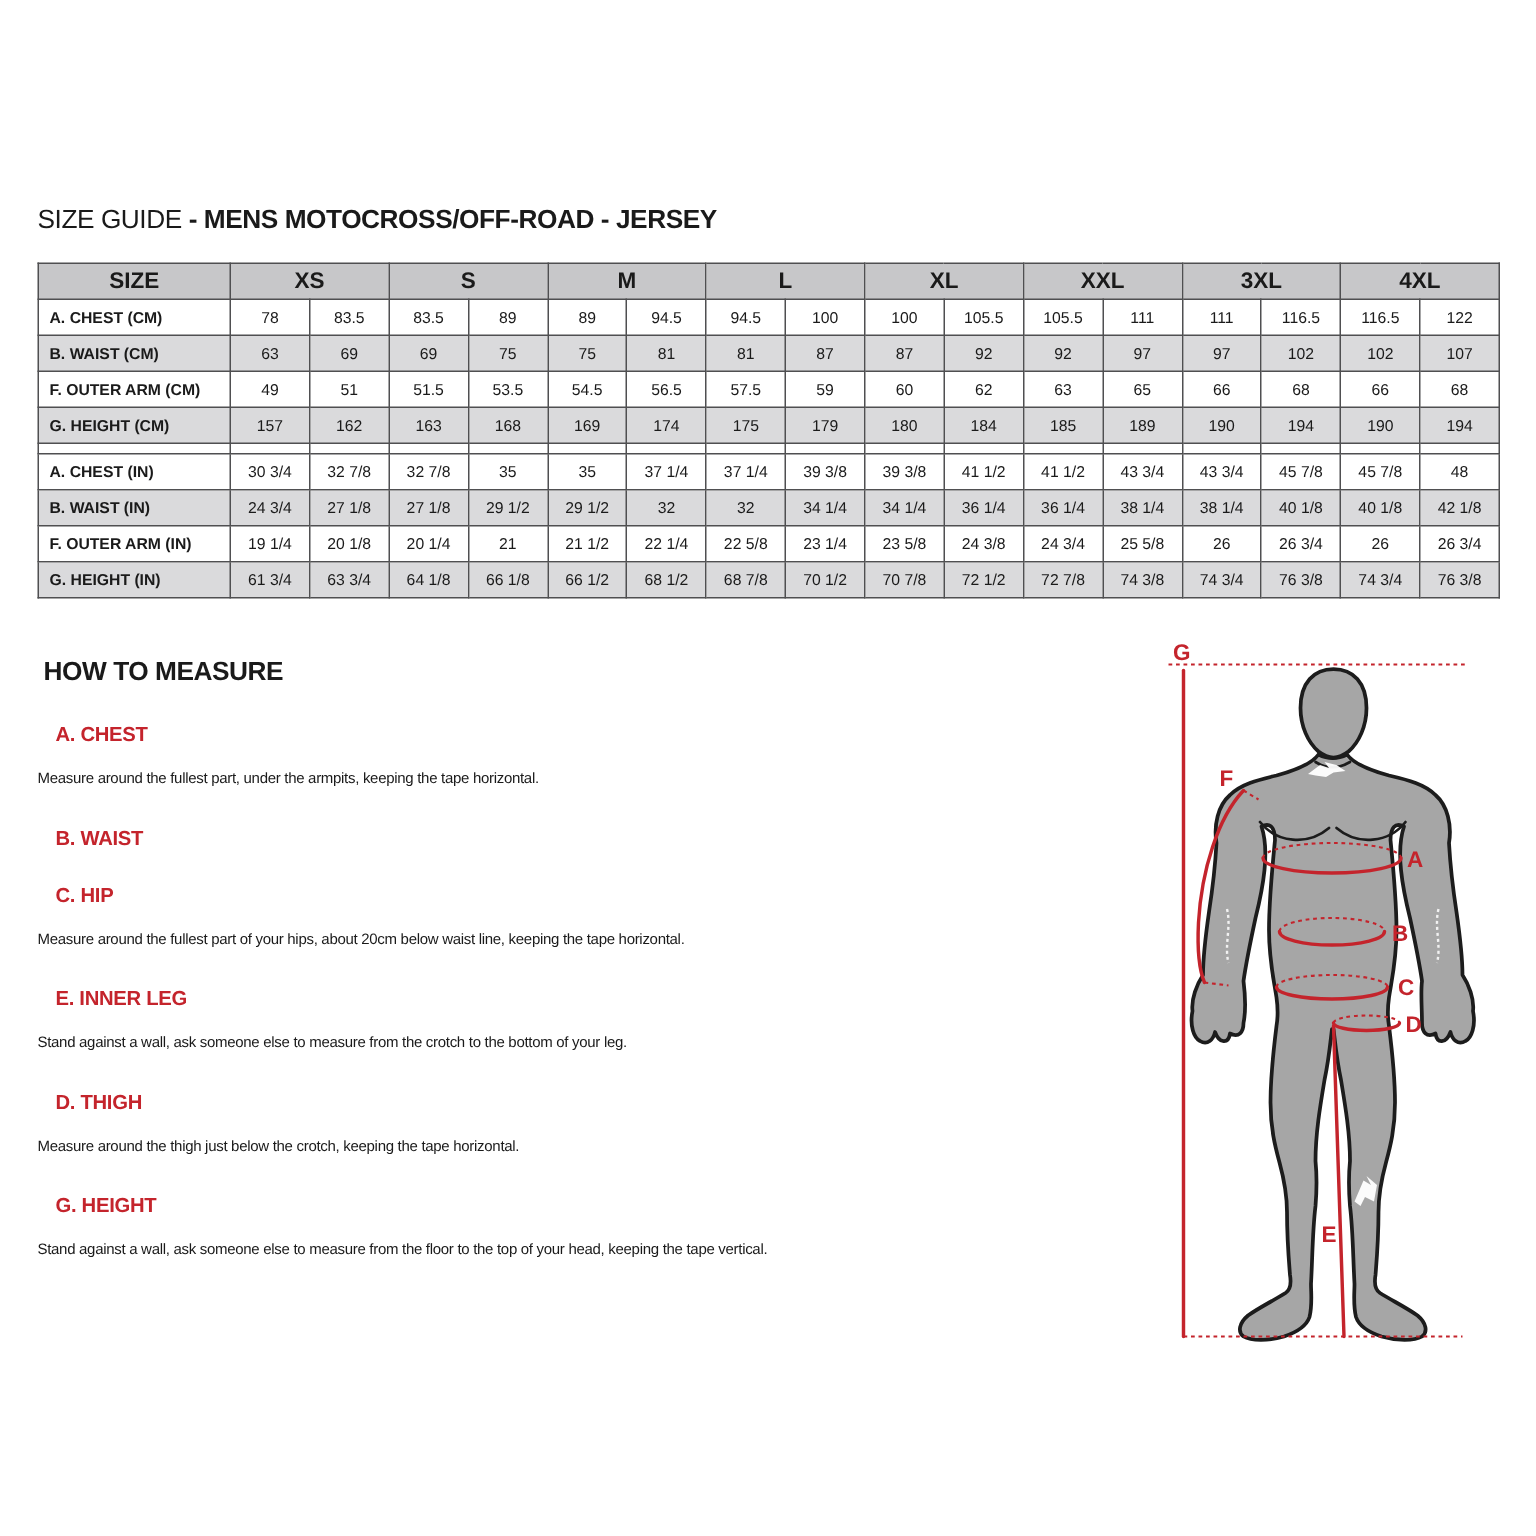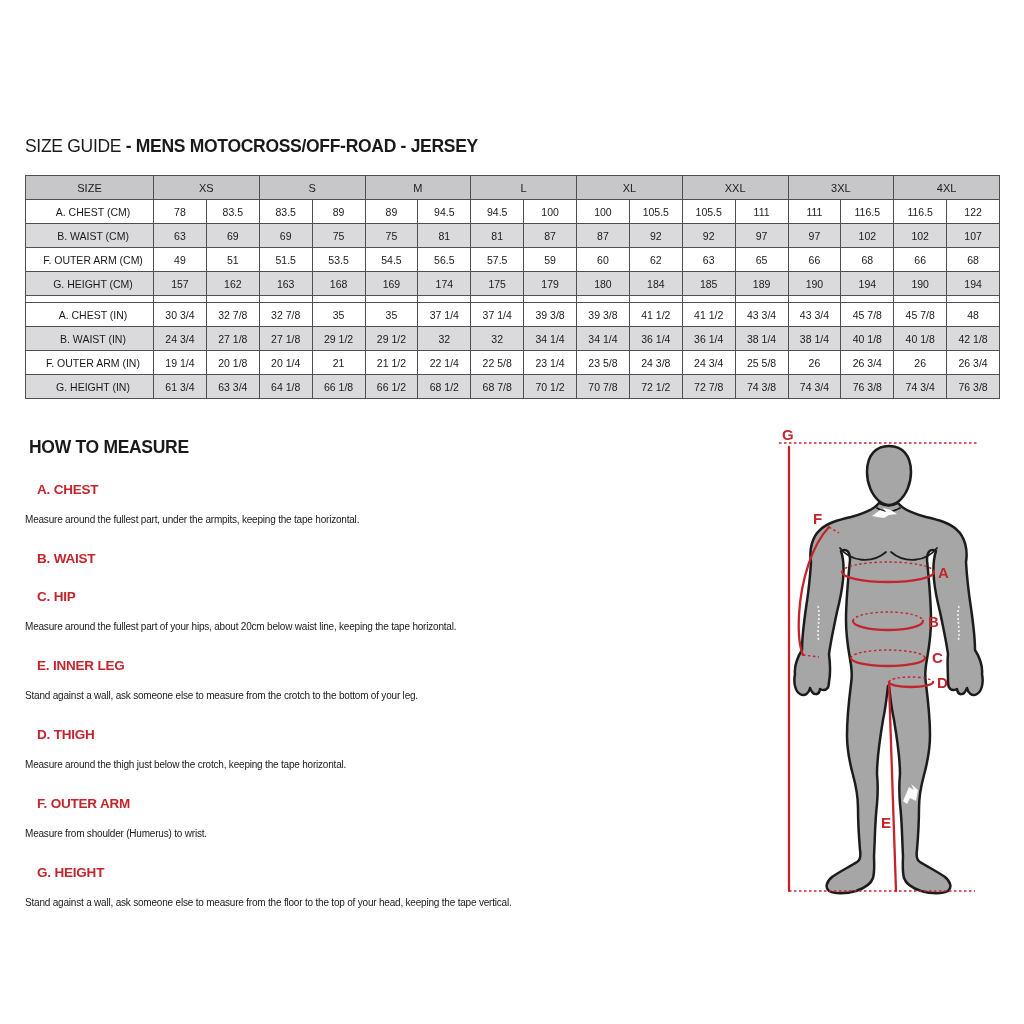--- a/index.html
+++ b/index.html
@@ -13,23 +13,23 @@
   *{box-sizing:border-box}
   html,body{margin:0;padding:0;background:#fff}
   body{width:1024px;height:1024px;font-family:"Liberation Sans",sans-serif;color:var(--ink)}
   .page{position:relative;width:1024px;height:1024px;overflow:hidden;background:#fff}
 
   .title{position:absolute;left:25px;top:136px;font-size:17.5px;letter-spacing:-.3px;white-space:nowrap}
   .title .b{font-weight:bold}
 
   table.size{position:absolute;left:25px;top:175px;width:975px;border-collapse:collapse;table-layout:fixed}
   .size th,.size td{border:1px solid var(--border);font-size:10.5px;height:24px;text-align:center;padding:0;white-space:nowrap;overflow:hidden}
-  .size th{background:var(--header-gray);font-size:11px;font-weight:normal}
+  .size th{background:var(--header-gray);font-size:15px;font-weight:bold}
   .size col.c0{width:128px}
-  .size td.lbl{text-align:center;padding-left:7px;font-weight:normal}
+  .size td.lbl{text-align:left;padding-left:7px;font-weight:bold}
   .size tr.stripe td{background:var(--stripe-gray)}
   .size tr.spacer td{height:7px;background:#fff}
 
   .htm{position:absolute;left:25px;top:437px;width:750px}
   .htm h2{font-size:17.5px;margin:0 4px 24px;letter-spacing:-.3px;font-weight:bold}
   .sec{margin-bottom:22px}
   .sec h3{color:var(--red);font-size:13.5px;line-height:16px;margin:12px;letter-spacing:-.2px;font-weight:bold}
   .sec p{font-size:10px;line-height:19px;margin:2px 0 0;letter-spacing:-.2px;white-space:nowrap}
 
   svg.fig{position:absolute;left:758px;top:411px}
@@ -270,24 +270,20 @@
           <h3>C. HIP</h3>
           <p>Measure around the fullest part of your hips, about 20cm below waist line, keeping the tape horizontal.</p>
         </div>
         <div class="sec">
           <h3>E. INNER LEG</h3>
           <p>Stand against a wall, ask someone else to measure from the crotch to the bottom of your leg.</p>
         </div>
         <div class="sec">
           <h3>D. THIGH</h3>
           <p>Measure around the thigh just below the crotch, keeping the tape horizontal.</p>
-        </div>
-        <div class="sec">
-          <h3>F. OUTER ARM</h3>
-          <p>Measure from shoulder (Humerus) to wrist.</p>
         </div>
         <div class="sec">
           <h3>G. HEIGHT</h3>
           <p>Stand against a wall, ask someone else to measure from the floor to the top of your head, keeping the tape vertical.</p>
         </div>
       </div>
   </div>
 
   <svg class="fig" width="266" height="506" viewBox="758 411 266 506">
 

